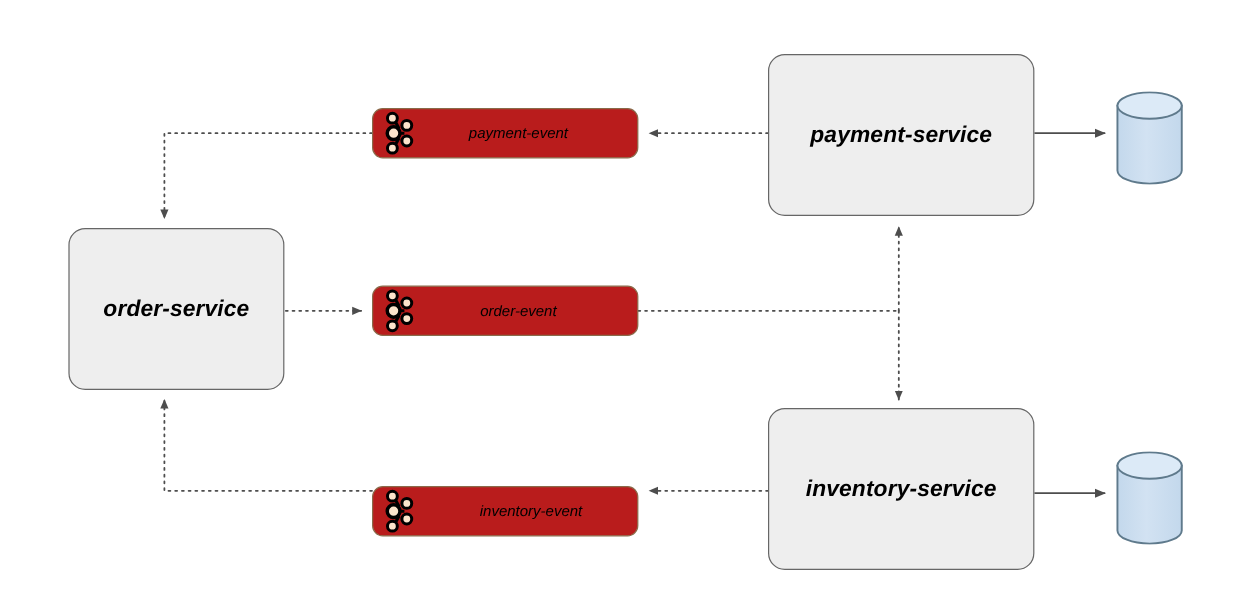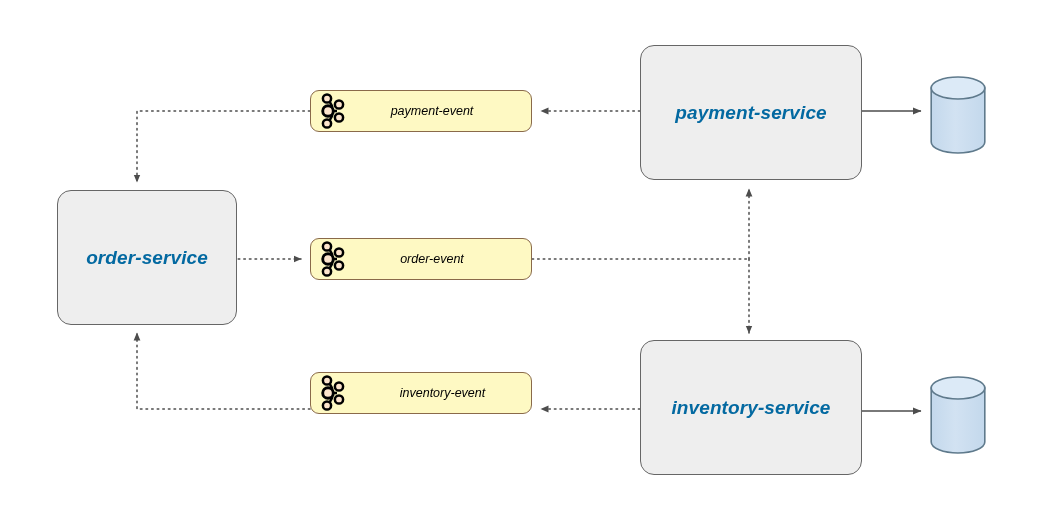--- a/index.html
+++ b/index.html
@@ -33,26 +33,26 @@
   }
   .service-node {
     background: #eeeeee;
     border: 1.4px solid #666666;
     border-radius: 14px;
   }
   .service-label {
     font-style: italic;
     font-weight: bold;
     font-size: 19px;
-    color: #0369a1;
+    color: #000000;
     letter-spacing: 0.1px;
     white-space: nowrap;
   }
   .topic-node {
-    background: #fef9c3;
+    background: #b91c1c;
     border: 1.3px solid #8a6a4a;
     border-radius: 9px;
     justify-content: flex-start;
   }
   .topic-icon {
     position: absolute;
     left: 7px;
     top: 50%;
     transform: translateY(-50%);
     width: 30px;
@@ -153,21 +153,21 @@
       </g>
       <circle cx="9" cy="7.5" r="4.1" fill="#fce4cc" stroke="#000000" stroke-width="2.5"></circle>
       <circle cx="9" cy="32.5" r="4.1" fill="#fce4cc" stroke="#000000" stroke-width="2.5"></circle>
       <circle cx="21" cy="13.5" r="4.1" fill="#fce4cc" stroke="#000000" stroke-width="2.5"></circle>
       <circle cx="21" cy="26.5" r="4.1" fill="#fce4cc" stroke="#000000" stroke-width="2.5"></circle>
       <circle cx="10" cy="20" r="5.3" fill="#fce4cc" stroke="#000000" stroke-width="2.9"></circle>
     </svg>
     <span class="topic-label">order-event</span>
   </div>
 
-  <div class="node topic-node" style="left:310px; top:372px; width:222px; height:42px;padding-left:21px;">
+  <div class="node topic-node" style="left:310px; top:405px; width:222px; height:42px;padding-left:21px;">
     <svg class="topic-icon" viewBox="0 0 30 40">
       <g fill="none" stroke="#000000" stroke-width="2.6">
         <path d="M10.5,8.5 L14.5,16"></path>
         <path d="M10.5,31.5 L14.5,24"></path>
         <path d="M13,20 L19,20"></path>
       </g>
       <circle cx="9" cy="7.5" r="4.1" fill="#fce4cc" stroke="#000000" stroke-width="2.5"></circle>
       <circle cx="9" cy="32.5" r="4.1" fill="#fce4cc" stroke="#000000" stroke-width="2.5"></circle>
       <circle cx="21" cy="13.5" r="4.1" fill="#fce4cc" stroke="#000000" stroke-width="2.5"></circle>
       <circle cx="21" cy="26.5" r="4.1" fill="#fce4cc" stroke="#000000" stroke-width="2.5"></circle>

